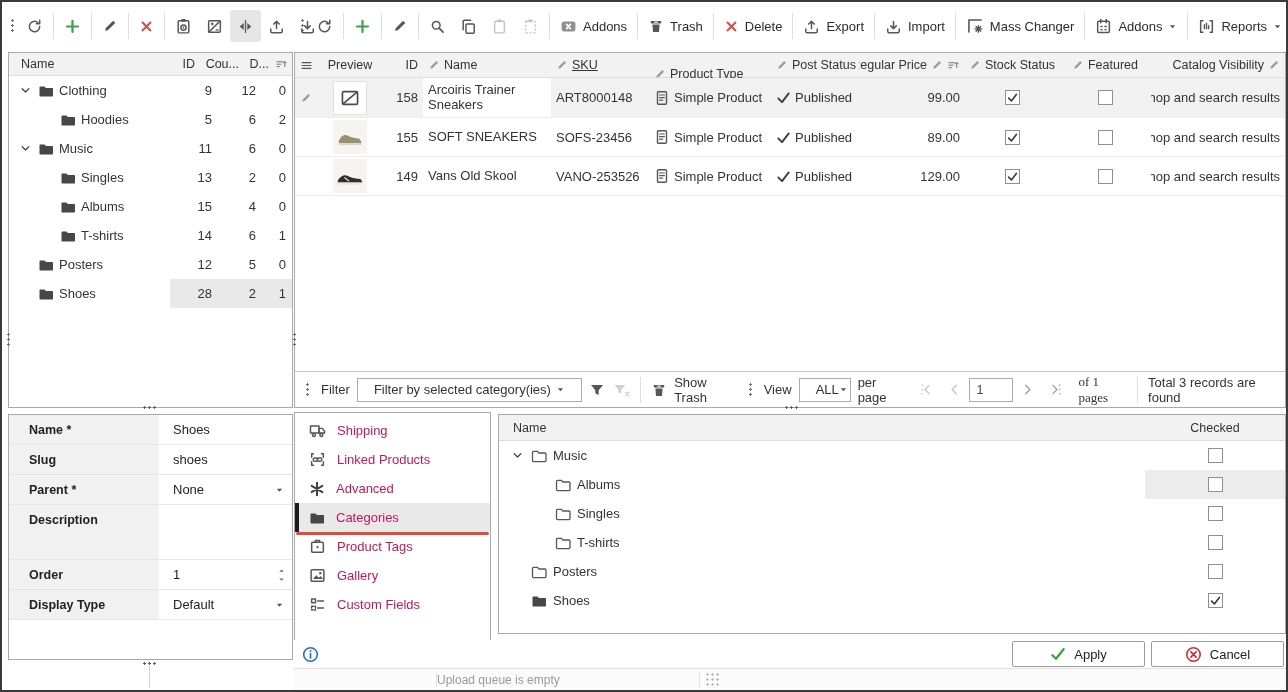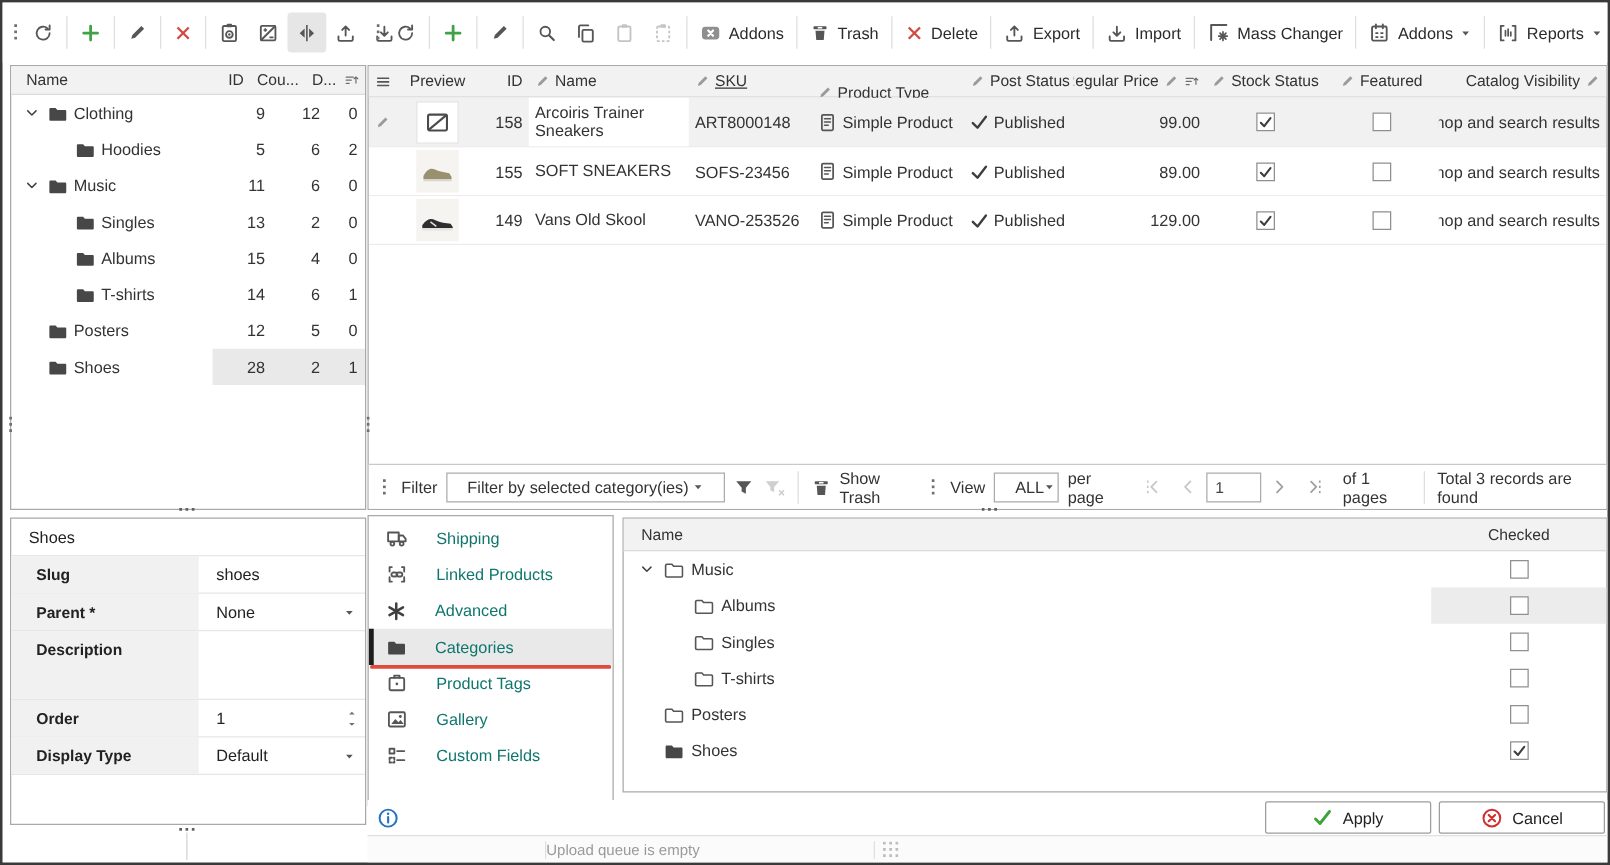--- a/index.html
+++ b/index.html
@@ -69,21 +69,21 @@
              font:12.5px "Liberation Sans",sans-serif; color:#444; }
 
   
   .frow { display:flex; border-bottom:1px solid #e6e6e6; }
   .flabel { width:150px; background:#f1f1f1; font-weight:bold; padding:8px 0 0 20px; font-size:12.5px; color:#222; }
   .fvalue { flex:1; display:flex; align-items:center; padding-left:14px; position:relative; color:#222; }
   .fcaret { position:absolute; right:8px; top:50%; transform:translateY(-50%); }
   .fspin  { position:absolute; right:6px; top:50%; transform:translateY(-50%); display:flex; flex-direction:column; gap:3px; }
 
   
-  .mitem { position:relative; display:flex; align-items:center; gap:23px; height:29px; padding-left:14px; color:#0f766e; }
+  .mitem { position:relative; display:flex; align-items:center; gap:11px; height:29px; padding-left:14px; color:#be185d; }
   .mitem.sel { background:#e9e9e9; }
   .mitem.sel::before { content:""; position:absolute; left:0; top:0; bottom:0; width:4px; background:#1d1d1d; }
   .redline { position:absolute; left:1px; width:193px; height:3px; background:#e04b3c; border-radius:2px; }
 
   
   .rtree-header { display:flex; align-items:center; height:26px; background:#f2f2f2; border-bottom:1px solid #dcdcdc; font-size:12.5px; }
   .rtree-header .hname { flex:1; padding-left:14px; }
   .ckcol { width:140px; display:flex; justify-content:center; align-items:center; height:100%; flex:0 0 auto; }
   .rtrow { display:flex; align-items:center; height:29px; }
   .rtrow .tleft { display:flex; align-items:center; gap:6px; flex:1; }
@@ -823,28 +823,29 @@
           <svg width="15" height="15" viewBox="0 0 16 16">
             <path d="M6 3.4L10.6 8 6 12.6" stroke="#9f9f9f" fill="none" stroke-width="1.5" stroke-linecap="round" stroke-linejoin="round"></path>
           </svg>
         </span>
       <span class="ic" style="margin-left:6px;">
           <svg width="15" height="15" viewBox="0 0 16 16">
             <path d="M12.6 2.6v1.8M12.6 7.1v1.8M12.6 11.6v1.8" stroke="#9f9f9f" stroke-width="1.4"></path>
             <path d="M5.2 3.6L9.6 8l-4.4 4.4" stroke="#9f9f9f" fill="none" stroke-width="1.5" stroke-linecap="round" stroke-linejoin="round"></path>
           </svg>
         </span>
-      <span style="margin-left:8px;">of 1 pages</span>
+      <span style="margin-left:8px;font-family:Liberation Serif, serif;">of 1 pages</span>
       <span class="sep"></span>
       <span>Total 3 records are found</span>
     </div>
   </div>
 
   <div class="panel form-panel" id="formPanel">
       <div class="frow" style="height: 30px;">
+        <div class="flabel">Name *</div>
         <div class="fvalue">
           <span>Shoes</span>
         </div>
       </div>
       <div class="frow" style="height: 30px;">
         <div class="flabel">Slug</div>
         <div class="fvalue">
           <span>shoes</span>
         </div>
       </div>

